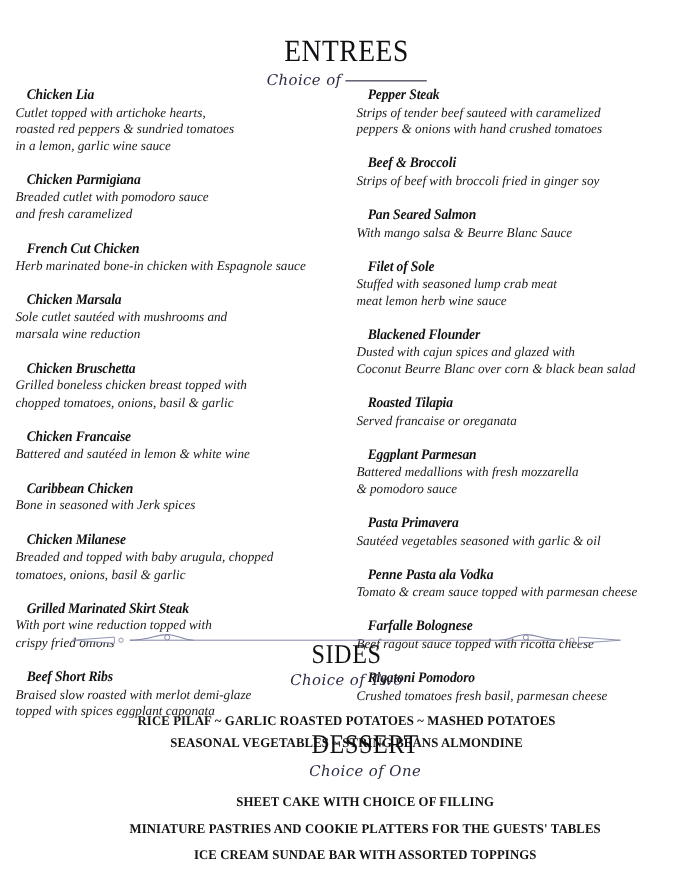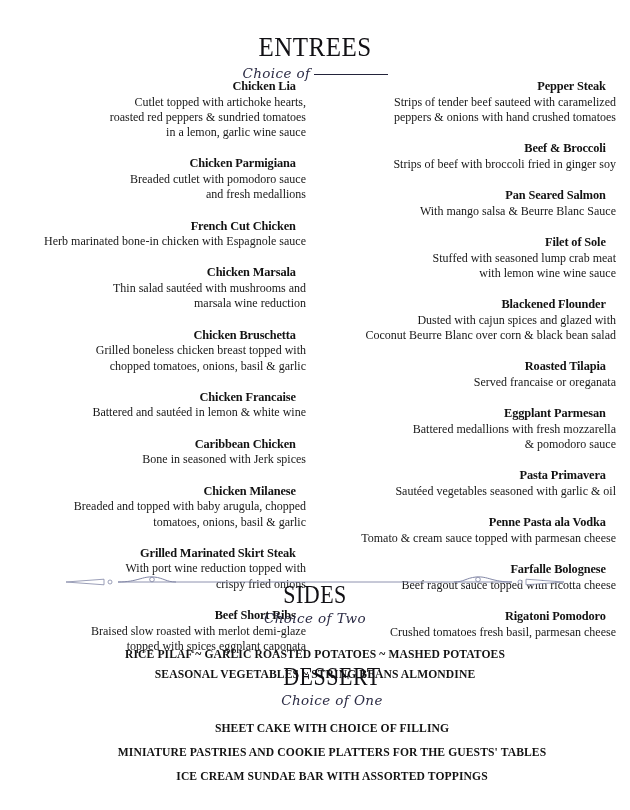--- a/index.html
+++ b/index.html
@@ -67,22 +67,23 @@
     left: 14px;
     width: 602px;
     display: flex;
     justify-content: space-between;
     align-items: flex-start;
   }
   .col {
     width: 292px;
   }
   .item {
-    text-align: right;
+    text-align: left;
     margin-bottom: 15px;
+    font-style: italic;
   }
   .item:last-child { margin-bottom: 0; }
   .item-name {
     font-family: "Liberation Serif", "DejaVu Serif", serif;
     font-weight: bold;
     font-size: 13.3px;
     letter-spacing: -0.15px;
     color: #121212;
     line-height: 1.18;
     transform: scaleX(0.93);
@@ -159,29 +160,29 @@
     <div class="col" id="left-col">
         <div class="item">
           <div class="item-name">Chicken Lia</div>
           <div class="item-desc">Cutlet topped with artichoke hearts,
 roasted red peppers &amp; sundried tomatoes
 in a lemon, garlic wine sauce</div>
         </div>
         <div class="item">
           <div class="item-name">Chicken Parmigiana</div>
           <div class="item-desc">Breaded cutlet with pomodoro sauce
-and fresh medallions</div>
+and fresh caramelized</div>
         </div>
         <div class="item">
           <div class="item-name">French Cut Chicken</div>
           <div class="item-desc">Herb marinated bone-in chicken with Espagnole sauce</div>
         </div>
         <div class="item">
           <div class="item-name">Chicken Marsala</div>
-          <div class="item-desc">Thin salad sautéed with mushrooms and
+          <div class="item-desc">Sole cutlet sautéed with mushrooms and
 marsala wine reduction</div>
         </div>
         <div class="item">
           <div class="item-name">Chicken Bruschetta</div>
           <div class="item-desc">Grilled boneless chicken breast topped with
 chopped tomatoes, onions, basil &amp; garlic</div>
         </div>
         <div class="item">
           <div class="item-name">Chicken Francaise</div>
           <div class="item-desc">Battered and sautéed in lemon &amp; white wine</div>
@@ -217,21 +218,21 @@
           <div class="item-name">Beef &amp; Broccoli</div>
           <div class="item-desc">Strips of beef with broccoli fried in ginger soy</div>
         </div>
         <div class="item">
           <div class="item-name">Pan Seared Salmon</div>
           <div class="item-desc">With mango salsa &amp; Beurre Blanc Sauce</div>
         </div>
         <div class="item">
           <div class="item-name">Filet of Sole</div>
           <div class="item-desc">Stuffed with seasoned lump crab meat
-with lemon wine wine sauce</div>
+meat lemon herb wine sauce</div>
         </div>
         <div class="item">
           <div class="item-name">Blackened Flounder</div>
           <div class="item-desc">Dusted with cajun spices and glazed with
 Coconut Beurre Blanc over corn &amp; black bean salad</div>
         </div>
         <div class="item">
           <div class="item-name">Roasted Tilapia</div>
           <div class="item-desc">Served francaise or oreganata</div>
         </div>

